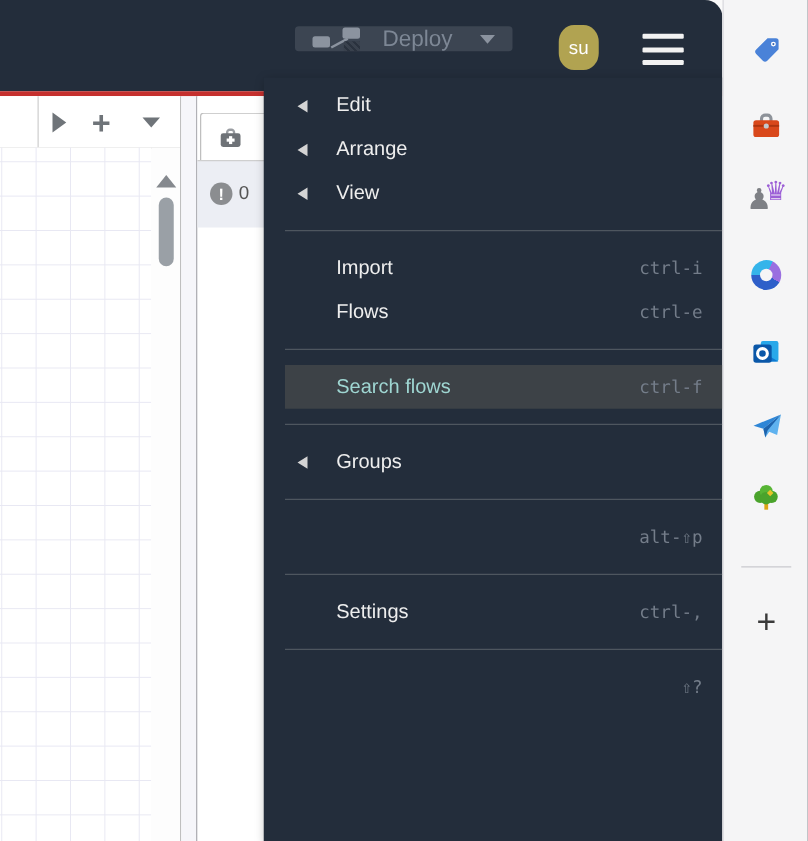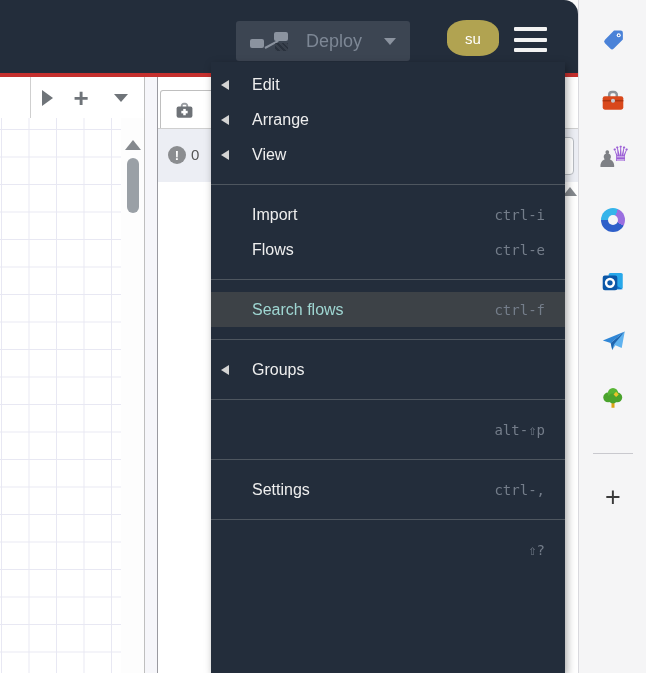--- a/index.html
+++ b/index.html
@@ -14,35 +14,35 @@
     position:absolute;left:0;top:0;width:578px;height:673px;
     background:#fff;border-top-right-radius:14px;overflow:hidden;
   }
   .header{
     position:absolute;left:0;top:0;width:100%;height:73px;background:#232d3b;
   }
   .red-line{position:absolute;left:0;top:73px;width:100%;height:4px;background:#c5302e;}
 
   
   .deploy-btn{
-    position:absolute;left:236px;top:21px;width:174px;height:40px;
+    position:absolute;left:236px;top:21px;width:174px;height:20px;
     background:#3c4552;border-radius:3px;display:flex;align-items:center;cursor:pointer;
   }
   .deploy-icon{position:relative;width:44px;height:20px;margin-left:14px;}
   .deploy-icon .n1{position:absolute;left:0;top:8px;width:14px;height:9px;background:#8b939f;border-radius:2px;}
   .deploy-icon .n2{position:absolute;left:24px;top:1px;width:14px;height:9px;background:#8b939f;border-radius:2px;}
   .deploy-icon .wire{position:absolute;left:12px;top:4px;width:15px;height:9px;border-bottom:2.5px solid #8b939f;transform:rotate(-28deg);}
   .deploy-icon .n3{position:absolute;left:25px;top:12px;width:13px;height:8px;background:#2a323e;border-radius:1px;
     background-image:repeating-linear-gradient(45deg,#39414d 0 2px,#2a323e 2px 4px);}
   .deploy-label{color:#7d8795;font-size:18px;margin-left:12px;}
   .deploy-caret{width:0;height:0;border-left:6px solid transparent;border-right:6px solid transparent;
     border-top:7px solid #8b939f;margin-left:22px;}
 
   .avatar{
-    position:absolute;left:447px;top:20px;width:52px;height:36px;border-radius:38%;
+    position:absolute;left:447px;top:20px;width:32px;height:36px;border-radius:38%;
     background:#b1a351;color:#fff;font-size:15px;display:flex;align-items:center;justify-content:center;cursor:pointer;
   }
   .hamburger{position:absolute;left:514px;top:27px;width:33px;height:25px;cursor:pointer;
     display:flex;flex-direction:column;justify-content:space-between;}
   .hamburger span{display:block;height:4px;background:#f2f2f2;border-radius:1px;}
 
   
   .workspace{position:absolute;left:0;top:77px;width:144px;bottom:0;background:#fff;border-right:1px solid #bfbfbf;}
   .ws-toolbar{position:absolute;left:0;top:0;width:100%;height:41px;background:#fff;border-bottom:1px solid #bfbfbf;}
   .ws-toolbar .tab-divider{position:absolute;left:30px;top:0;height:100%;width:1px;background:#cfcfcf;}
@@ -79,21 +79,21 @@
     color:#fff;font-size:13px;font-weight:bold;display:flex;align-items:center;justify-content:center;}
   .warn-count{position:absolute;left:33px;top:17px;color:#555;font-size:15px;}
   .panel-search{position:absolute;left:251px;top:8px;width:163px;height:36px;background:#fff;
     border:1px solid #b8bcc2;border-radius:4px;}
   .panel-scroll-up{position:absolute;left:405px;top:110px;width:0;height:0;
     border-left:7px solid transparent;border-right:7px solid transparent;border-bottom:9px solid #85898e;}
 
   
   .menu{
     position:absolute;left:211px;top:62px;width:354px;height:611px;
-    background:#232d3b;box-shadow:2px 3px 8px rgba(0,0,0,.35);
+    background:#232d3b;box-shadow:2px 3px 8px rgba(0,0,0,.35);padding-left:17px;
   }
   .menu ul{list-style:none;margin:0;padding:5px 0 0 0;}
   .menu li.item{position:relative;height:35px;display:flex;align-items:center;cursor:pointer;}
   .menu li.item .sub-arrow{
     position:absolute;left:10px;width:0;height:0;
     border-top:5px solid transparent;border-bottom:5px solid transparent;border-right:8px solid #d4d4d4;
   }
   .menu li.item .mlabel{margin-left:41px;color:#eeeeee;font-size:16px;}
   .menu li.item .mshortcut{
     position:absolute;right:20px;color:#747d8a;font-size:14px;

